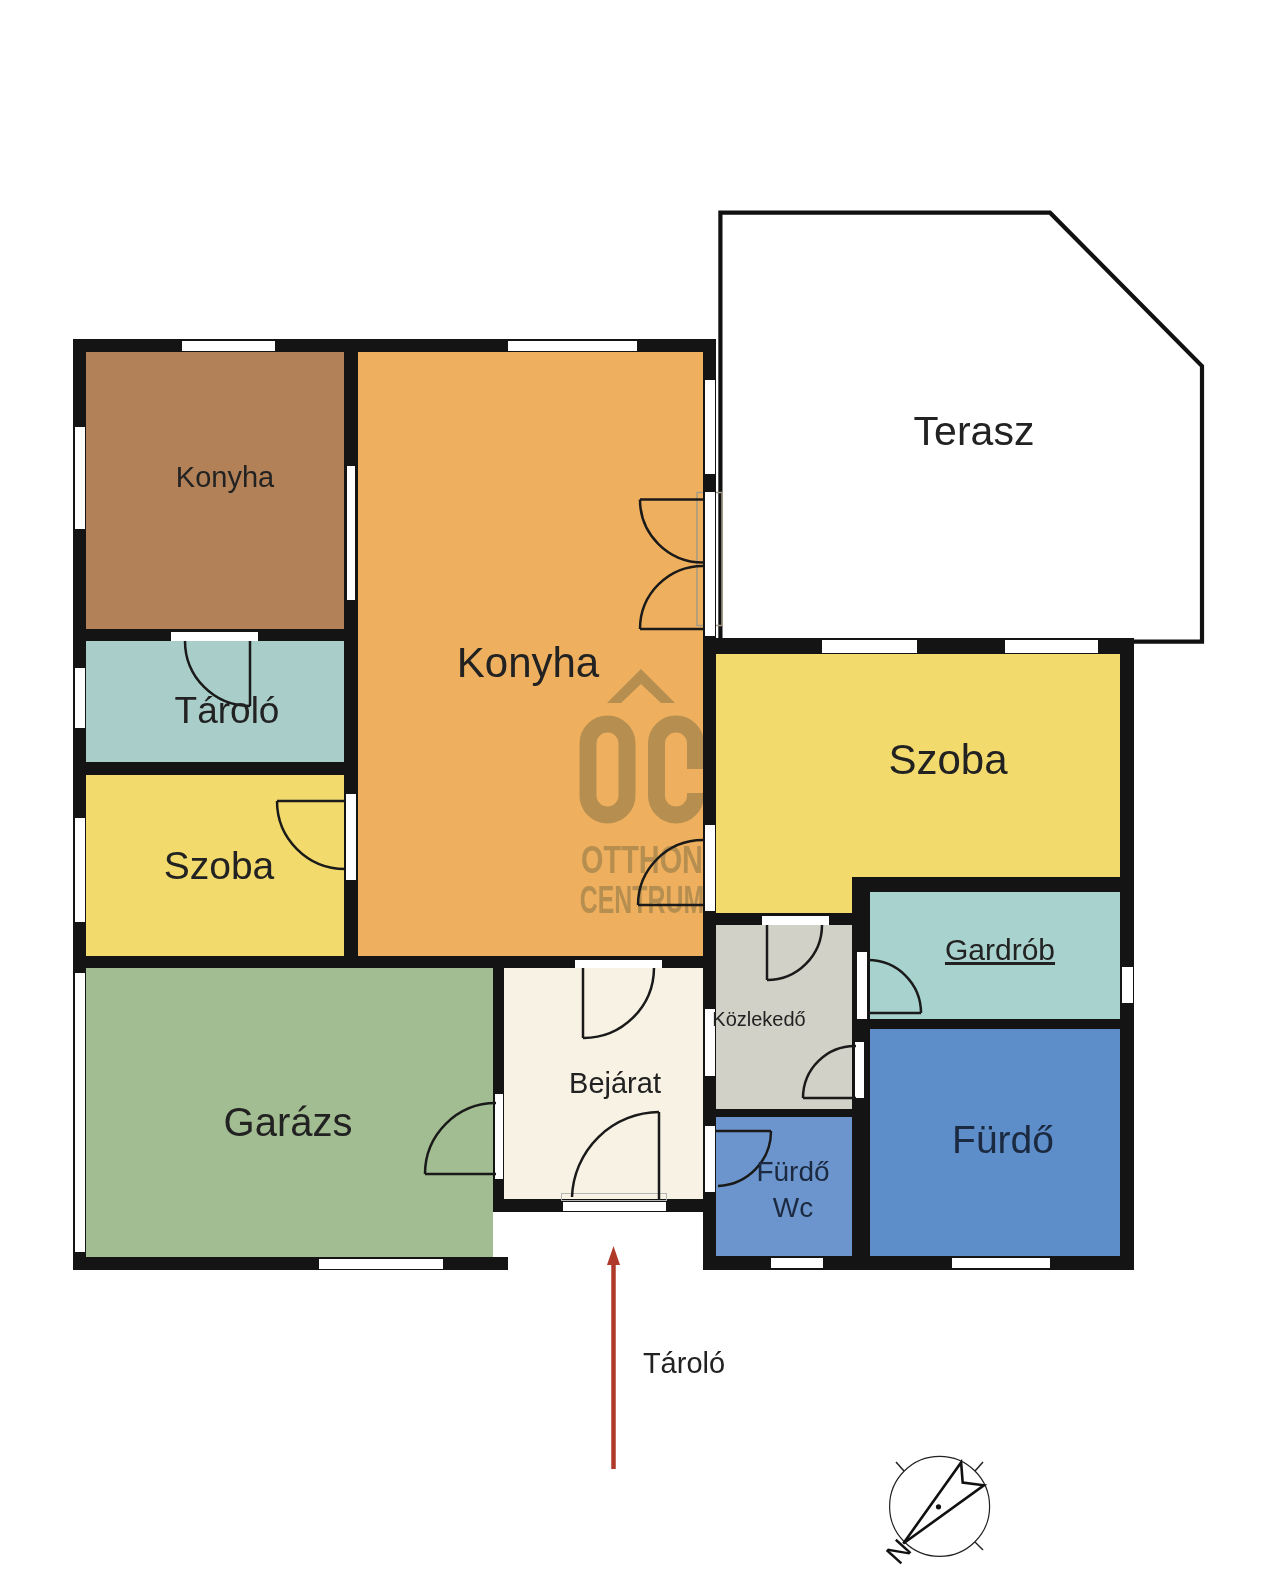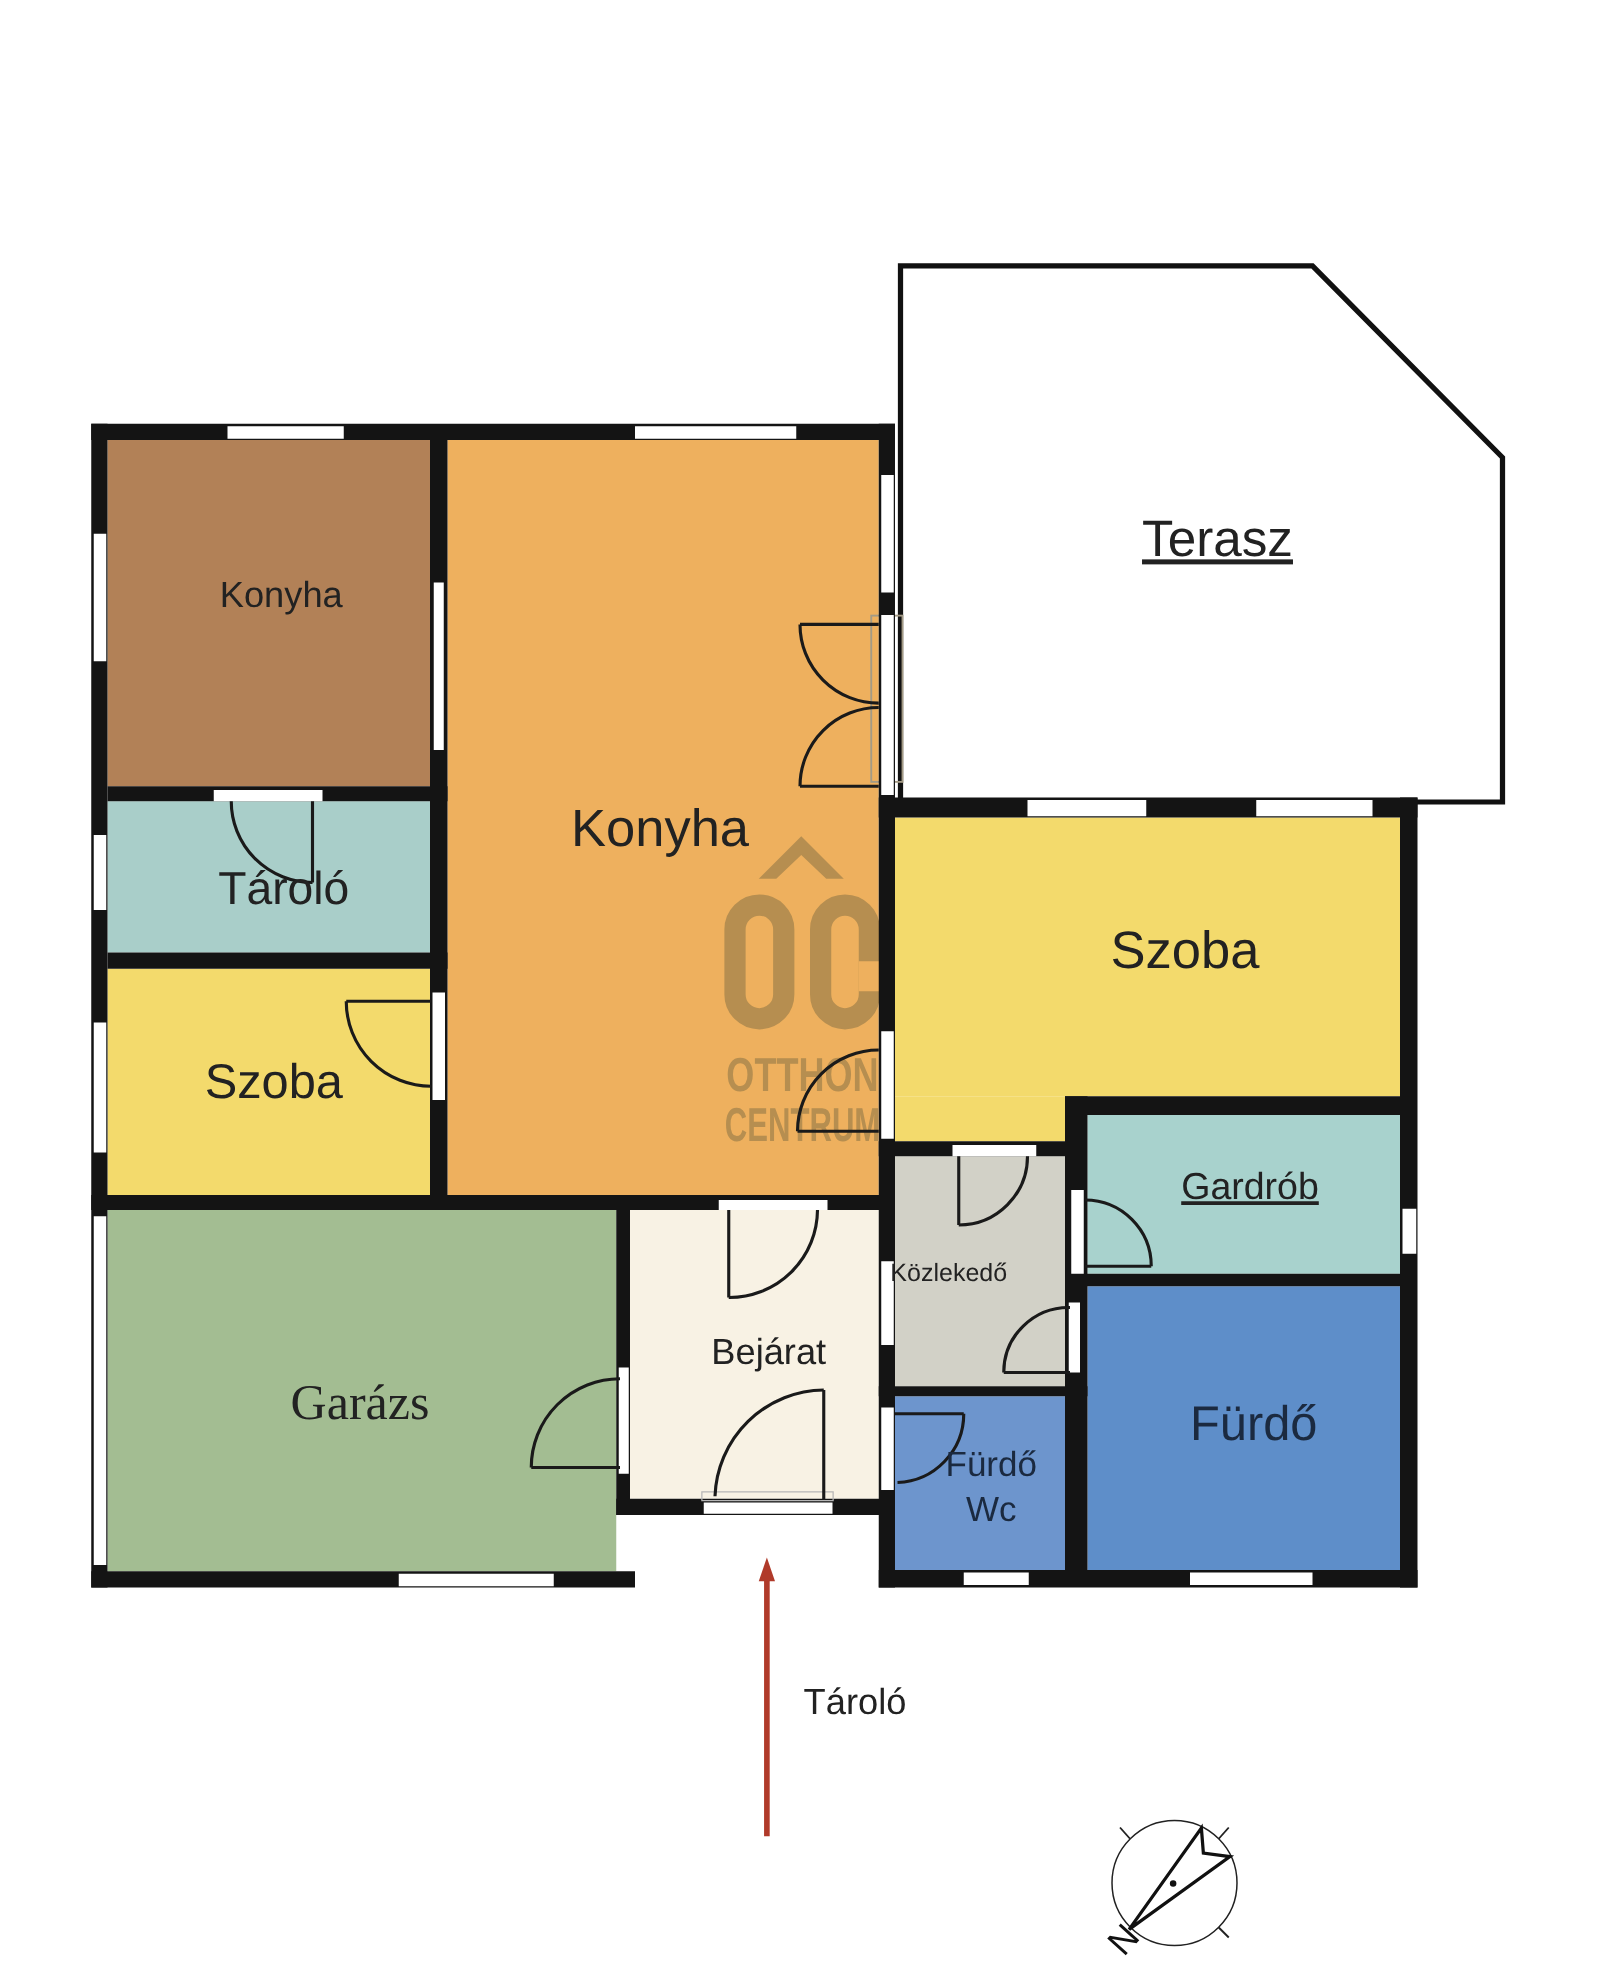--- a/index.html
+++ b/index.html
@@ -224,31 +224,31 @@
 </svg>
 
 <div class="lbl" style="left:225px;top:477px;font-size:29px;">Konyha</div>
 
 <div class="lbl" style="left:227px;top:711px;font-size:37px;">Tároló</div>
 
 <div class="lbl" style="left:219px;top:866px;font-size:39px;">Szoba</div>
 
 <div class="lbl" style="left:528px;top:663px;font-size:42px;">Konyha</div>
 
-<div class="lbl" style="left:974px;top:431px;font-size:41px;text-decoration:underline;">Terasz</div>
+<div class="lbl" style="left:974px;top:431px;font-size:41px;">Terasz</div>
 
 <div class="lbl" style="left:948px;top:760px;font-size:42px;">Szoba</div>
 
 <div class="lbl" style="left:1000px;top:950px;font-size:30px;text-decoration:underline;">Gardrób</div>
 
 <div class="lbl" style="left:759px;top:1019px;font-size:20px;">Közlekedő</div>
 
 <div class="lbl" style="left:1003px;top:1140px;font-size:39px;color:#1b2a40;">Fürdő</div>
 
 <div class="lbl" style="left:793px;top:1190px;font-size:28px;line-height:36px;color:#1b2a40;">Fürdő<br>Wc</div>
 
-<div class="lbl" style="left:288px;top:1122px;font-size:40px;font-family:Liberation Serif, serif;">Garázs</div>
+<div class="lbl" style="left:288px;top:1122px;font-size:40px;">Garázs</div>
 
 <div class="lbl" style="left:615px;top:1083px;font-size:29px;">Bejárat</div>
 
 <div class="lbl" style="left:684px;top:1363px;font-size:29px;">Tároló</div>
 
 </div>
 
 </body></html>

